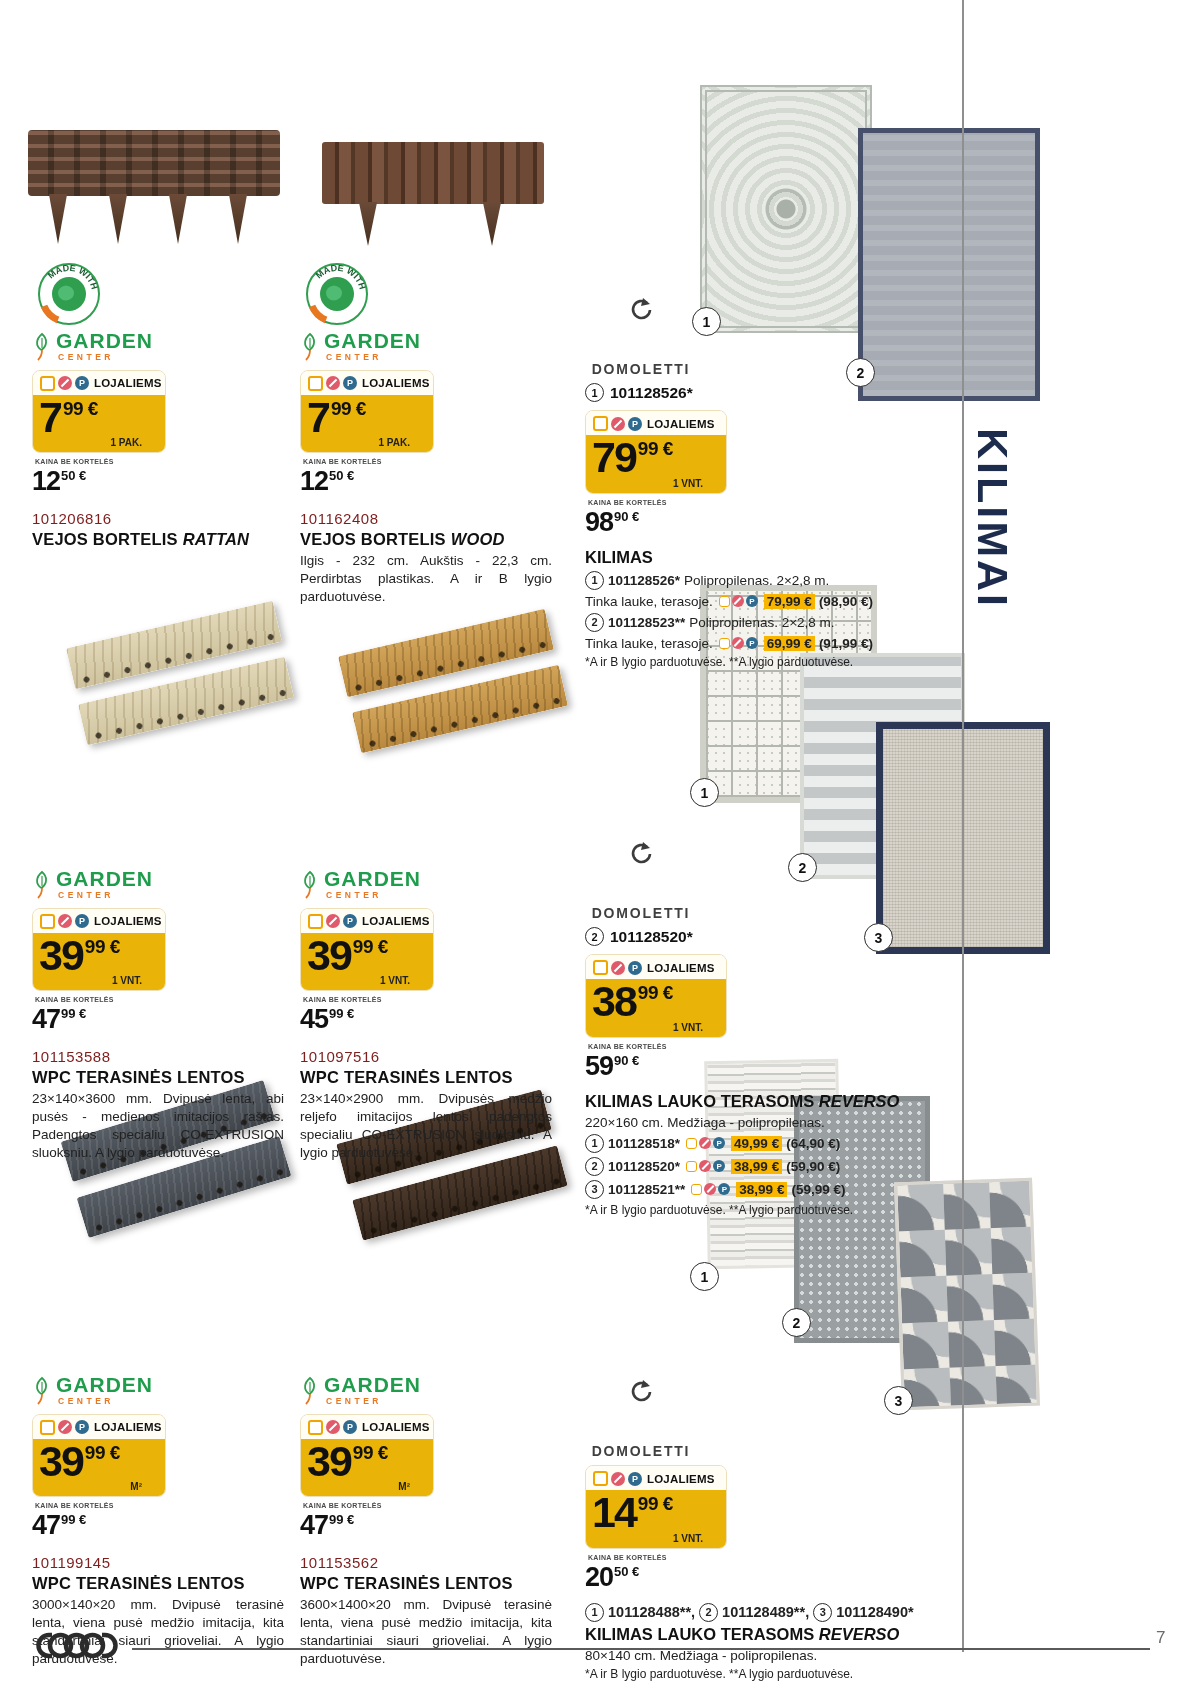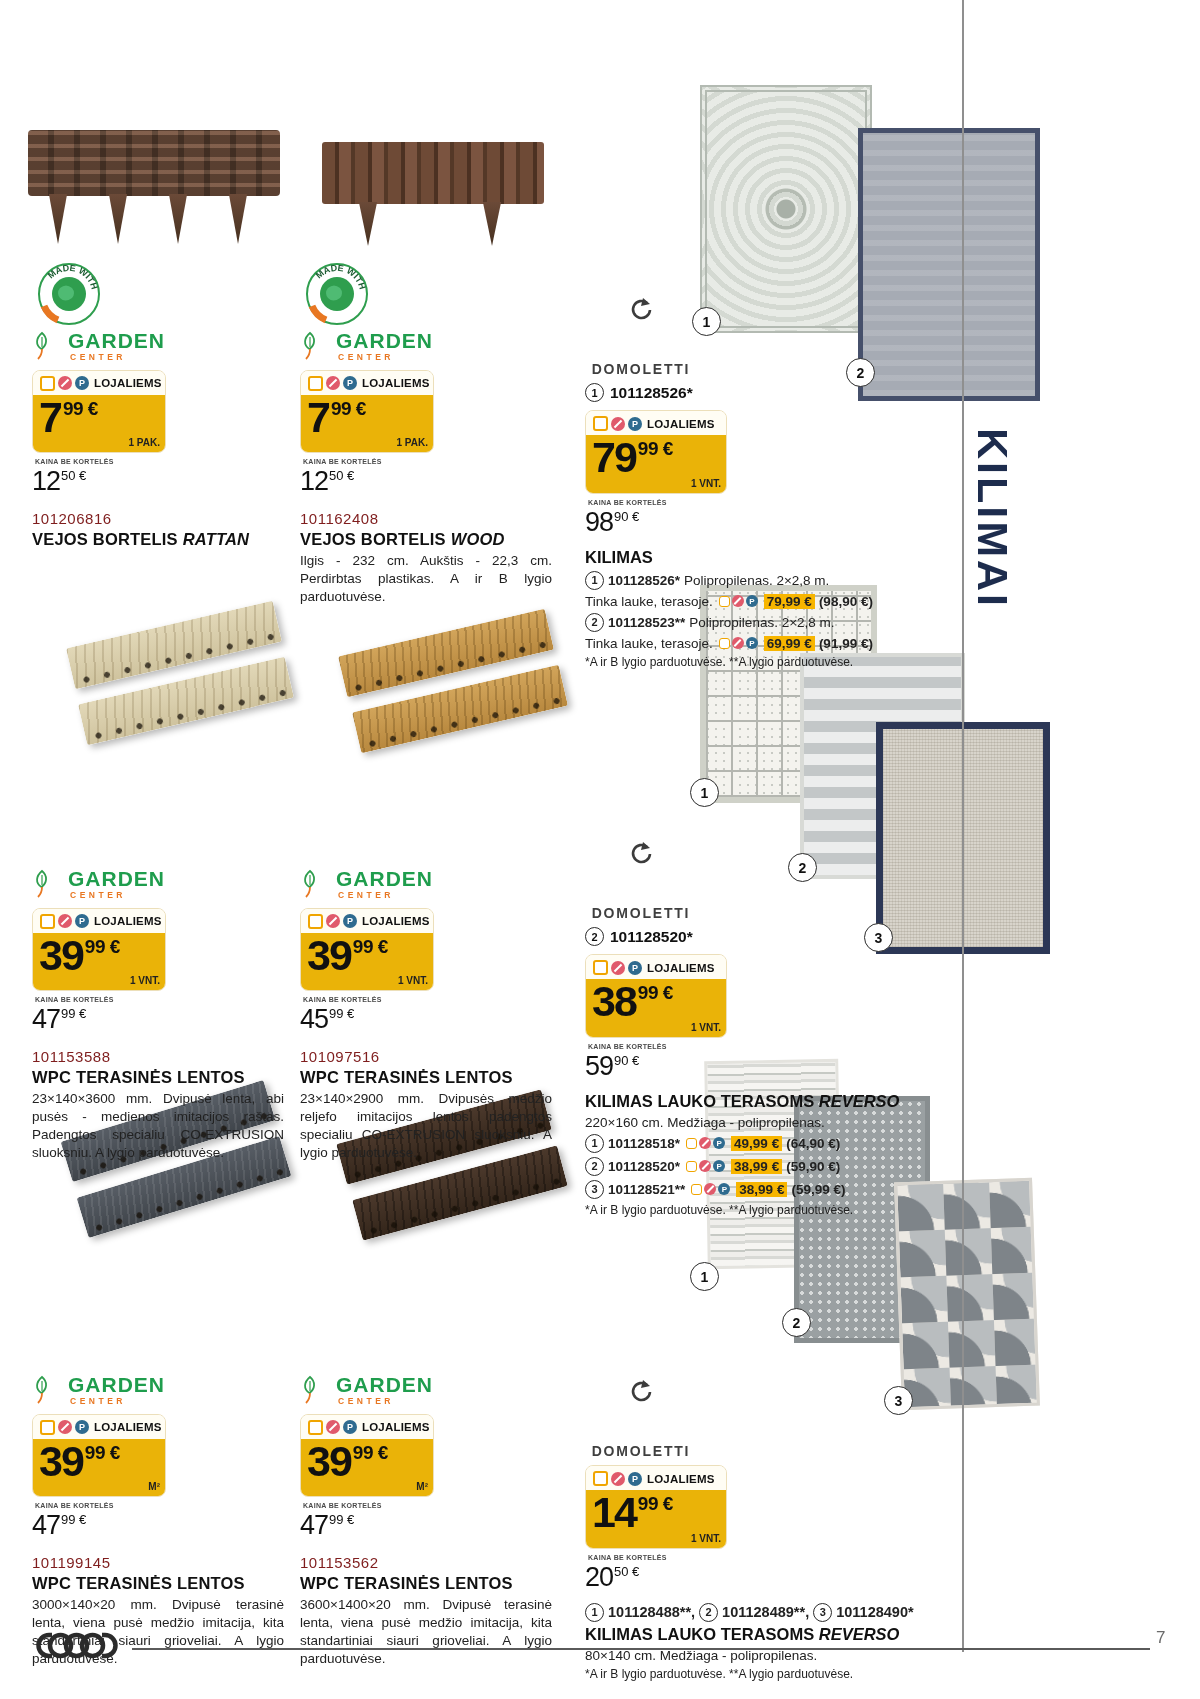--- a/index.html
+++ b/index.html
@@ -1,43 +1,43 @@
 <!DOCTYPE html>
 <html><head>
 <meta charset="utf-8">
 <style>
   html,body{margin:0;padding:0;background:#e8e8e8;}
   .page{position:relative;width:1200px;height:1699px;background:#ffffff;font-family:"Liberation Sans",sans-serif;color:#1a1a1a;overflow:hidden;margin:0 auto;}
   .card{position:absolute;}
 
   
-  .gc-logo{display:flex;align-items:center;gap:16px;margin:0 0 8px 0;}
+  .gc-logo{display:flex;align-items:flex-end;gap:4px;margin:0 0 8px 0;}
   .gc-text{line-height:1;}
   .gc-main{color:#1f9d4d;font-weight:800;font-size:21px;letter-spacing:1px;}
   .gc-sub{color:#e87722;font-size:8.5px;letter-spacing:3.5px;font-weight:700;margin-top:2px;margin-left:2px;}
 
   
   .dom-logo{display:flex;flex-direction:column;align-items:center;width:112px;margin-bottom:6px;gap:36px;}
   .dom-text{font-size:14px;letter-spacing:1.8px;font-weight:700;color:#3f3f3f;margin-top:1px;}
 
   
   .price-box{width:132px;border:1px solid #ecdfba;border-radius:8px;overflow:hidden;background:#fff;}
   .price-box.wide{width:140px;}
   .loyal{display:flex;align-items:center;gap:3px;padding:5px 7px 4px;background:#fffdf4;}
   .loyal-label{font-size:11.5px;font-weight:800;margin-left:2px;letter-spacing:0.2px;color:#111;}
   .icon-card{width:11px;height:11px;border:2px solid #f0a500;border-radius:3px;background:#fff;flex:0 0 auto;}
   .icon-no{width:14px;height:14px;border-radius:50%;background:#e05a6b;position:relative;flex:0 0 auto;}
   .icon-no::after{content:"";position:absolute;left:2px;top:6px;width:10px;height:2px;background:#fff;transform:rotate(-45deg);}
   .icon-p{width:14px;height:14px;border-radius:50%;background:#2f6b8f;color:#fff;font-size:9px;font-weight:800;display:flex;align-items:center;justify-content:center;flex:0 0 auto;}
   .price-yellow{background:#eab308;padding:2px 8px 15px 6px;position:relative;}
   .pi{font-size:43px;font-weight:800;letter-spacing:-2px;line-height:0.95;display:inline-block;color:#111;}
   .ps{font-size:19px;font-weight:800;vertical-align:17px;margin-left:2px;letter-spacing:-0.5px;color:#111;}
-  .punit{position:absolute;right:5px;bottom:4px;font-size:10px;font-weight:700;color:#222;}
+  .punit{position:absolute;right:23px;bottom:4px;font-size:10px;font-weight:700;color:#222;}
   .kbk{font-size:7px;color:#4a4a4a;margin:5px 0 0 3px;letter-spacing:0.3px;font-weight:700;}
-  .oldp{font-size:27px;font-weight:400;letter-spacing:-1px;margin-top:1px;color:#111;}
+  .oldp{font-size:27px;font-weight:700;letter-spacing:-1px;margin-top:1px;color:#111;}
   .olds{font-size:13px;vertical-align:10px;margin-left:1px;letter-spacing:0;}
 
   .pcode{font-size:15px;margin-top:13px;letter-spacing:0.5px;color:#7f1d1d;}
   .pname{font-size:16.5px;font-weight:800;margin-top:3px;letter-spacing:0.2px;color:#111;}
   .pname .it{font-style:italic;}
   .pdesc{font-size:13.5px;line-height:1.33;text-align:justify;margin-top:3px;color:#222;}
 
   .codeline{font-size:15.5px;font-weight:700;display:flex;align-items:center;gap:6px;margin:4px 0 8px;color:#111;}
   .numc{width:17px;height:17px;border:1.5px solid #2b2b2b;border-radius:50%;display:inline-flex;align-items:center;justify-content:center;font-size:11px;font-weight:700;flex:0 0 auto;background:#fff;}
   .kname{font-size:16.5px;font-weight:800;margin-top:10px;color:#111;}

